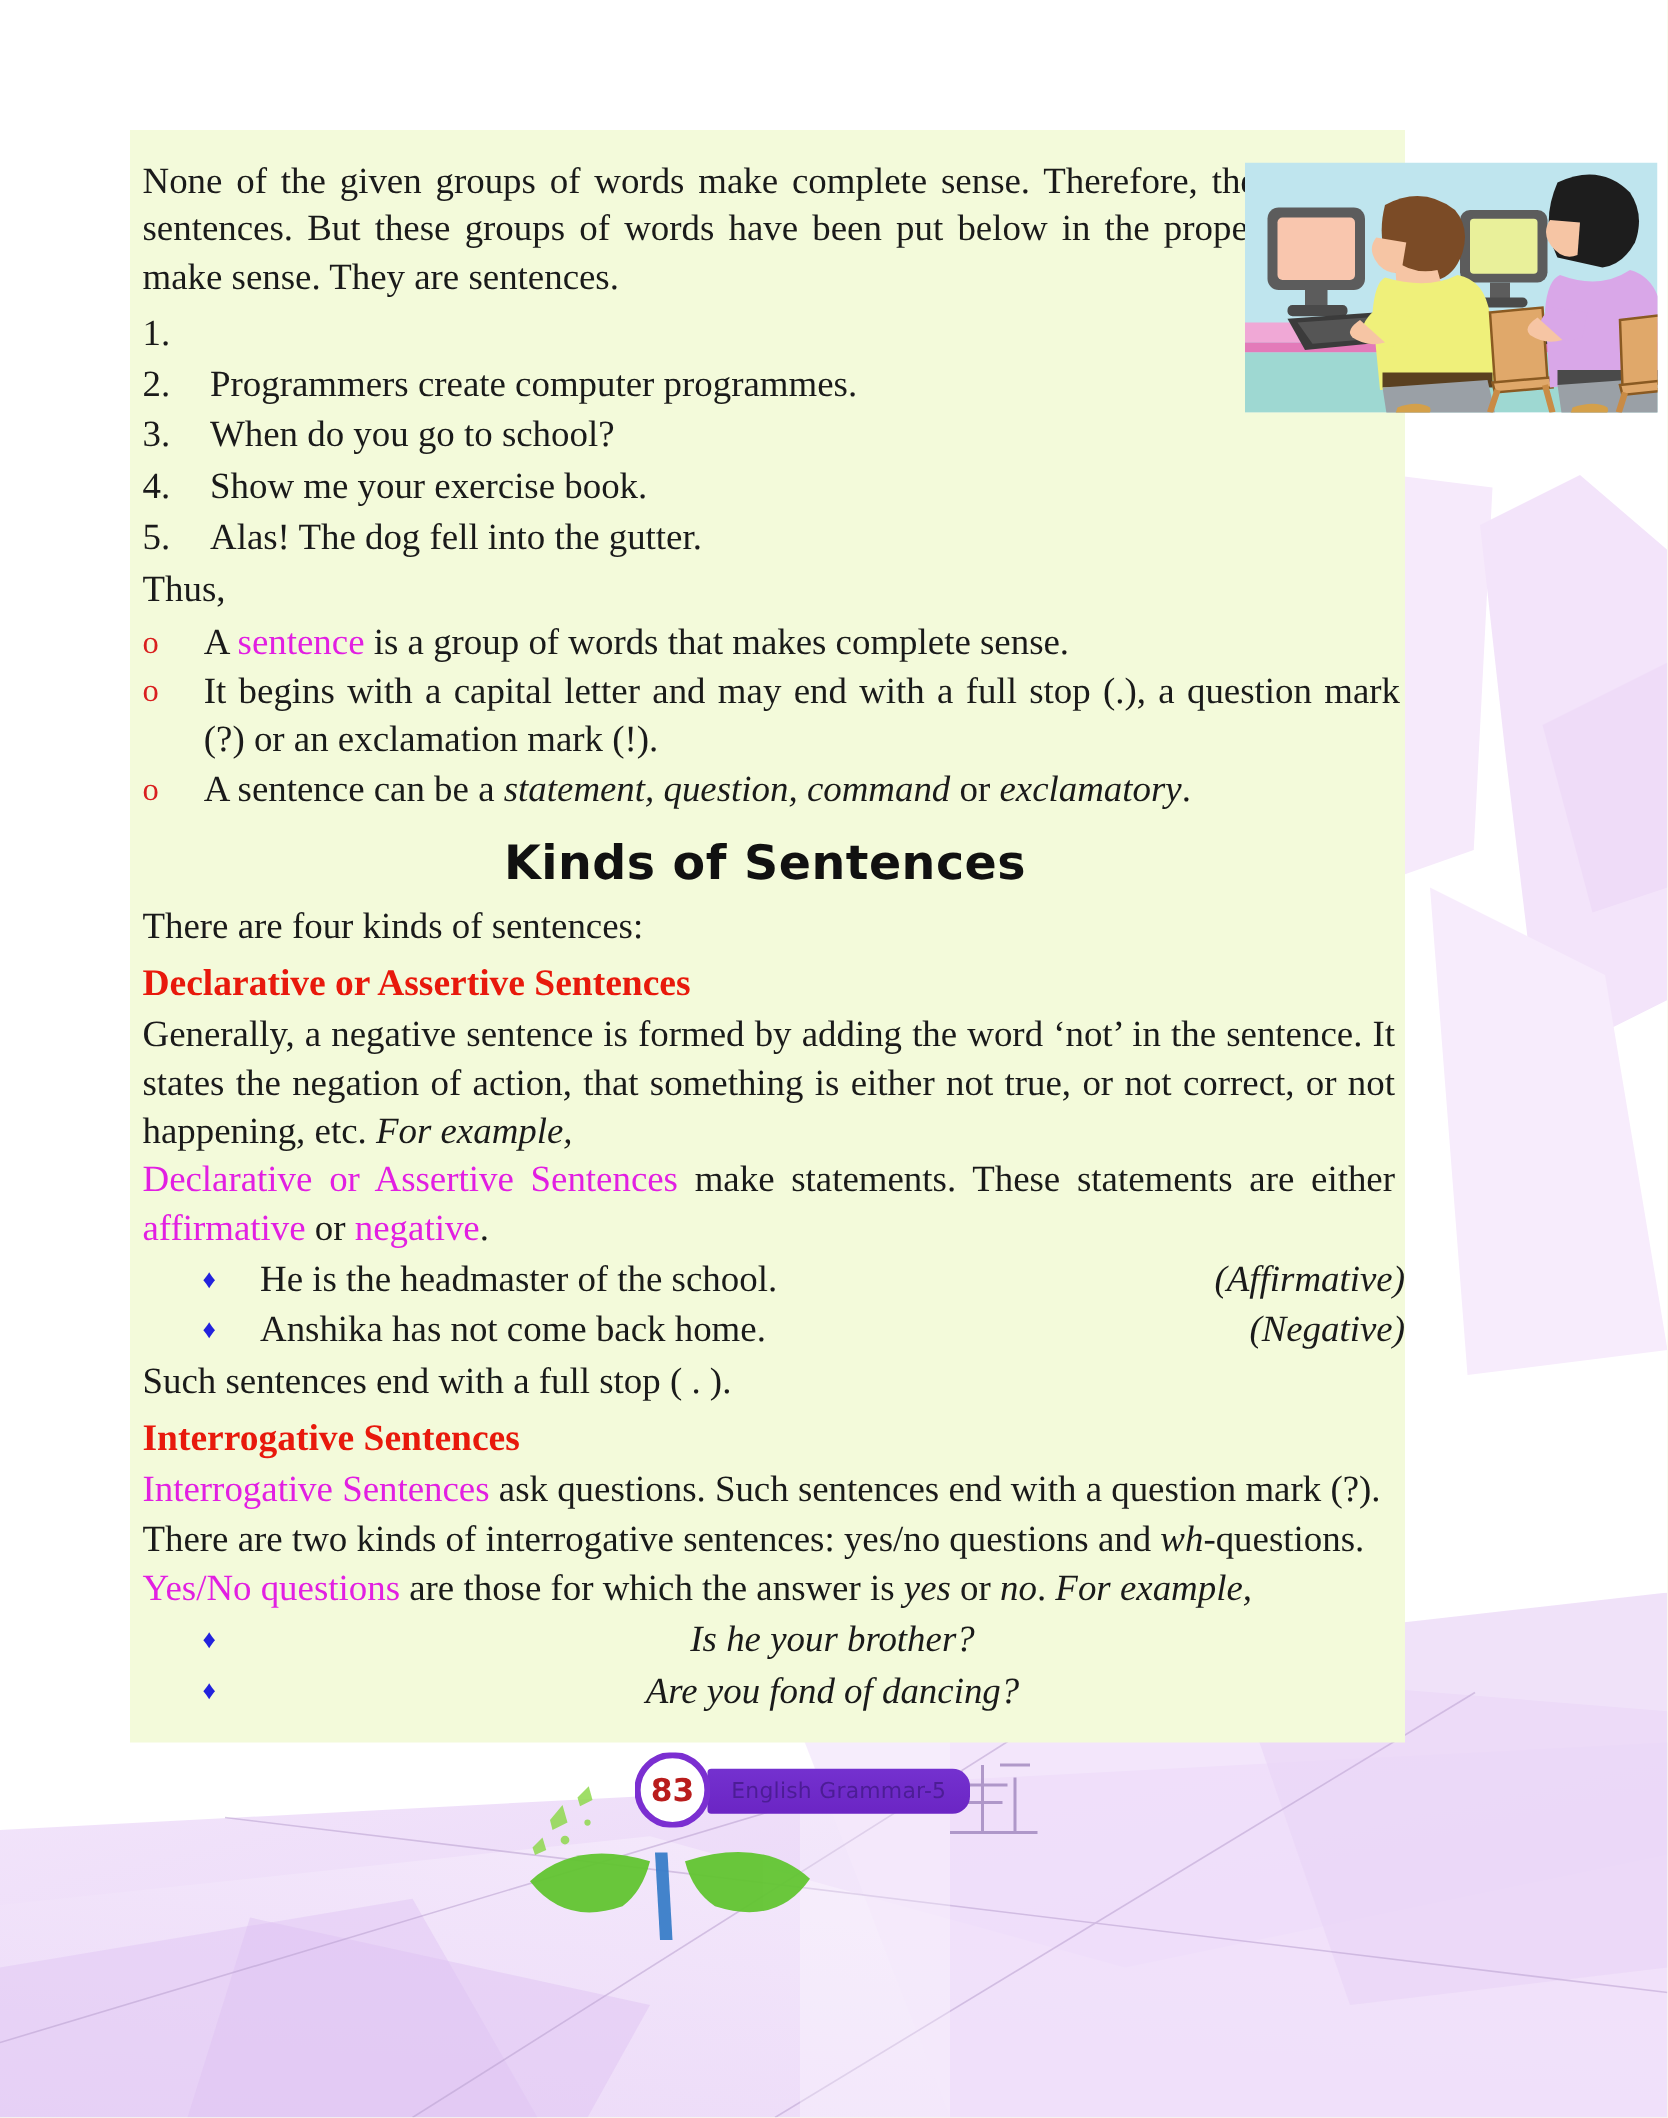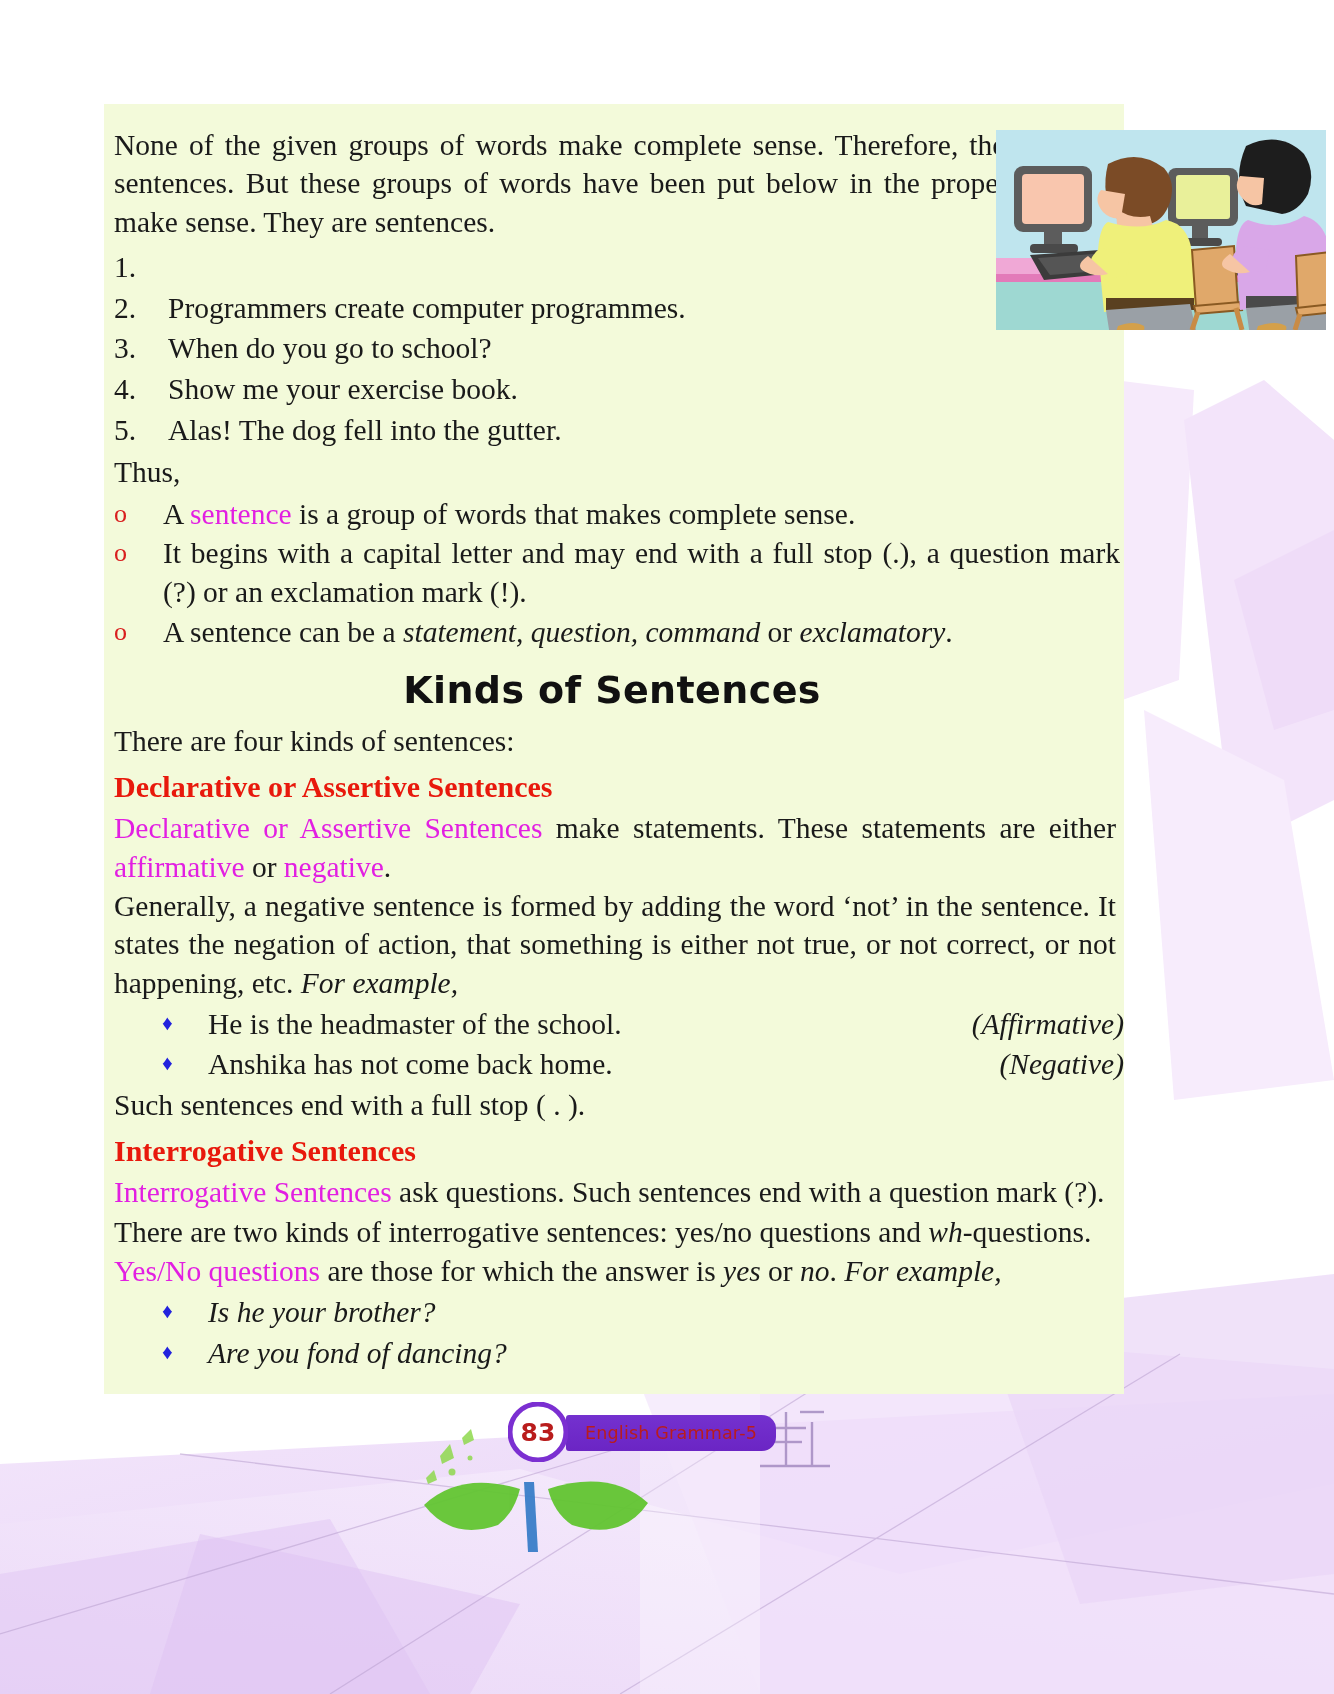--- a/index.html
+++ b/index.html
@@ -84,21 +84,21 @@
     padding-right:14px;
   }
   .redhead{
     color:#e8190c;
     font-weight:bold;
     font-size:30px;
     line-height:1.3;
     margin:7px 0 3px 0;
   }
   .mag{color:#e21fe2;}
-  .ital{font-style:italic;}
+  .ital{font-style:italic;text-align:center;}
   
   #clipart{
     position:absolute;
     right:8px;top:130px;
     width:330px;height:200px;
     z-index:3;
   }
   
   #footer{
     position:absolute;
@@ -117,21 +117,21 @@
   #book-banner{
     position:absolute;left:566px;top:1415px;width:210px;height:36px;
     background:linear-gradient(180deg,#7431cf 0%,#6b25c4 100%);
     border-radius:3px 14px 14px 3px;
     z-index:5;
   }
   #book-title{
     position:absolute;left:566px;top:1415px;width:210px;height:36px;
     display:flex;align-items:center;justify-content:center;
     font-family:"DejaVu Sans", sans-serif;font-size:17.5px;font-weight:500;
-    color:#b91c1c;z-index:6;letter-spacing:0.2px;
+    color:#4c1d95;z-index:6;letter-spacing:0.2px;
   }
 </style>
 </head>
 <body>
 
 <div id="deco-right">
   <svg width="250" height="720" viewBox="0 0 250 720">
     <path d="M30 0 L110 10 L95 300 L10 330 Z" fill="#f6eafb"></path>
     <path d="M100 40 L180 0 L250 60 L250 420 L150 470 L120 220 Z" fill="#f3e4fa"></path>
     <path d="M60 330 L200 400 L250 700 L90 720 Z" fill="#f7ecfc"></path>
@@ -209,23 +209,23 @@
       <span class="otext"><span>A sentence can be a </span><span class="ital">statement, question, command</span><span> or </span><span class="ital">exclamatory</span><span>.</span></span>
     </li>
   </ul>
 
   <div class="kinds-head">Kinds of Sentences</div>
 
   <p class="para nojust">There are four kinds of sentences:</p>
 
   <div class="redhead">Declarative or Assertive Sentences</div>
 
+  <p class="para"><span>Generally, a negative sentence is formed by adding the word ‘not’ in the sentence. It states the negation of action, that something is either not true, or not correct, or not happening, etc. </span><span class="ital">For example,</span></p>
+
   <p class="para"><span class="mag">Declarative or Assertive Sentences</span><span> make statements. These statements are either </span><span class="mag">affirmative</span><span> or </span><span class="mag">negative</span><span>.</span></p>
-
-  <p class="para"><span>Generally, a negative sentence is formed by adding the word ‘not’ in the sentence. It states the negation of action, that something is either not true, or not correct, or not happening, etc. </span><span class="ital">For example,</span></p>
 
   <ul class="dlist">
     <li class="withtag">
       <span class="dbul">♦</span>
       <span class="dtext">He is the headmaster of the school.</span>
       <span class="dtag">(Affirmative)</span>
     </li>
     <li class="withtag">
       <span class="dbul">♦</span>
       <span class="dtext">Anshika has not come back home.</span>

